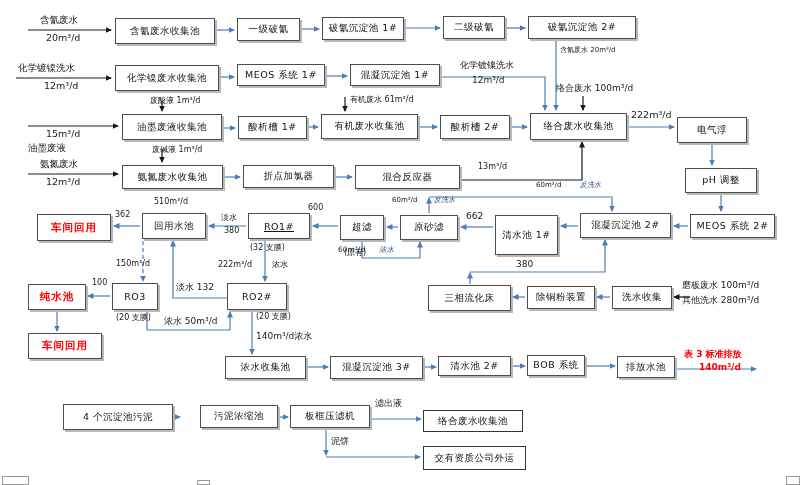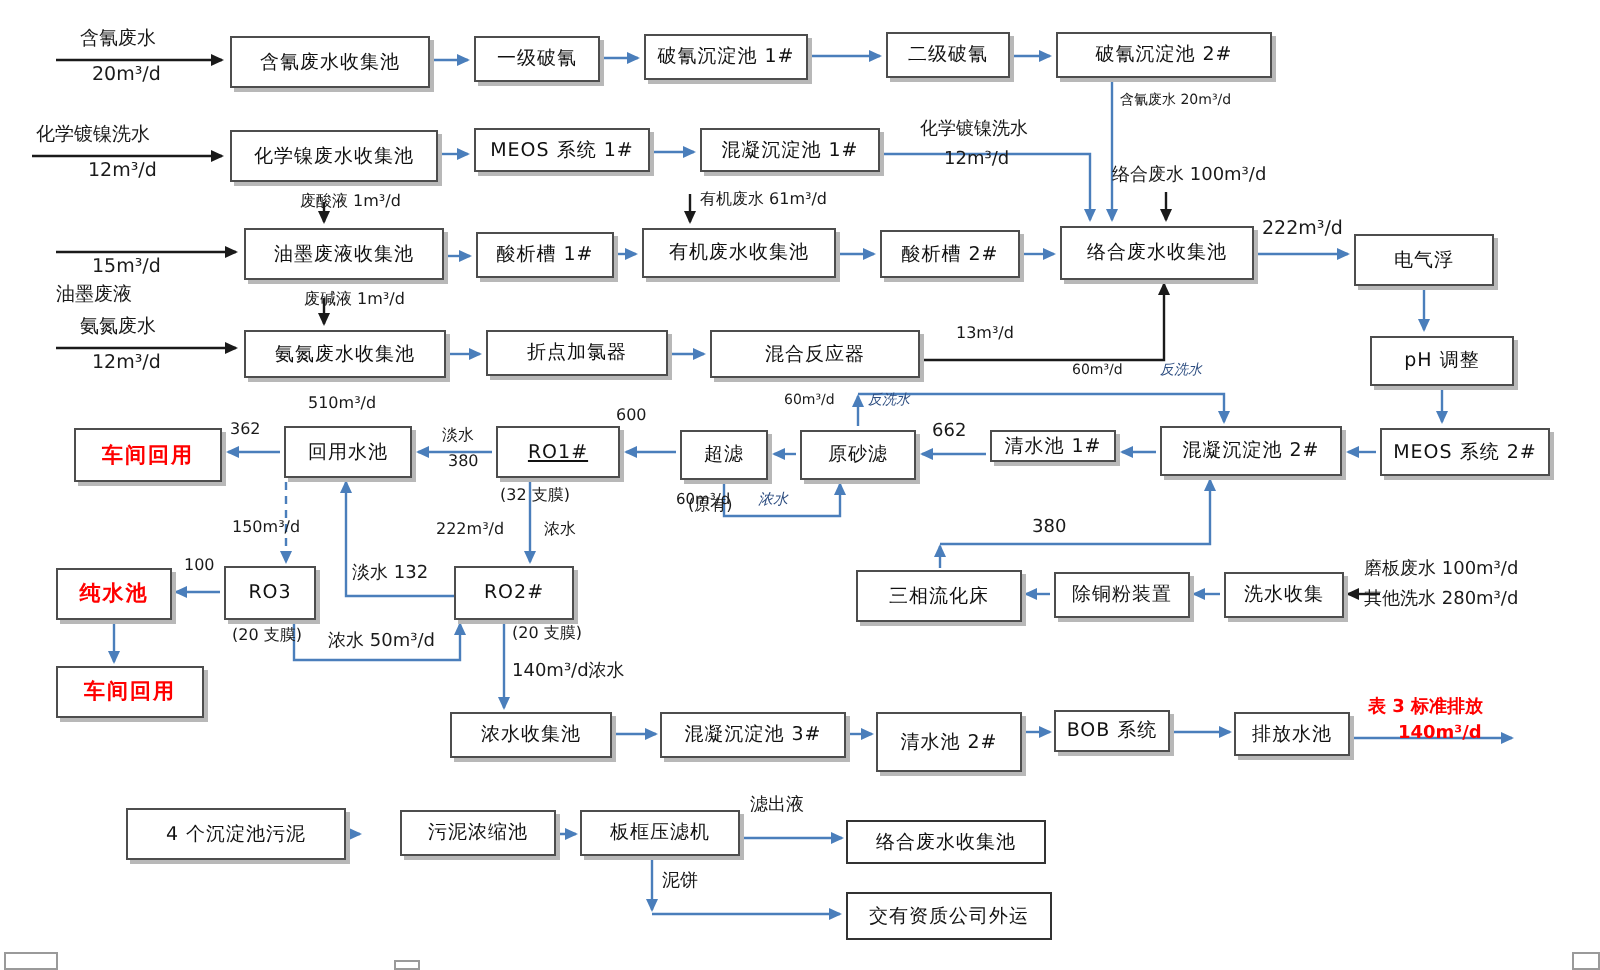--- a/index.html
+++ b/index.html
@@ -103,36 +103,36 @@
     <div class="flow-box" style="left: 321px; top: 114px; width: 97px; height: 25px;">有机废水收集池</div>
     <div class="flow-box" style="left: 440px; top: 115px; width: 70px; height: 24px;">酸析槽 2#</div>
     <div class="flow-box" style="left: 530px; top: 113px; width: 97px; height: 27px;">络合废水收集池</div>
     <div class="flow-box" style="left: 677px; top: 117px; width: 70px; height: 26px;">电气浮</div>
     <div class="flow-box" style="left: 122px; top: 165px; width: 101px; height: 24px;">氨氮废水收集池</div>
     <div class="flow-box" style="left: 243px; top: 165px; width: 91px; height: 23px;">折点加氯器</div>
     <div class="flow-box" style="left: 355px; top: 165px; width: 105px; height: 24px;">混合反应器</div>
     <div class="flow-box" style="left: 685px; top: 168px; width: 72px; height: 25px;">pH 调整</div>
     <div class="flow-box" style="left: 690px; top: 214px; width: 85px; height: 24px;">MEOS 系统 2#</div>
     <div class="flow-box" style="left: 580px; top: 213px; width: 91px; height: 25px;">混凝沉淀池 2#</div>
-    <div class="flow-box" style="left: 495px; top: 215px; width: 63px; height: 16px;">清水池 1#</div>
+    <div class="flow-box" style="left: 495px; top: 215px; width: 63px; height: 40px;">清水池 1#</div>
     <div class="flow-box" style="left: 400px; top: 215px; width: 58px; height: 25px;">原砂滤</div>
     <div class="flow-box" style="left: 340px; top: 215px; width: 44px; height: 25px;">超滤</div>
     <div class="flow-box" style="left: 248px; top: 213px; width: 62px; height: 26px; text-decoration: underline;">RO1#</div>
     <div class="flow-box" style="left: 142px; top: 213px; width: 64px; height: 26px;">回用水池</div>
     <div class="flow-box red" style="left: 37px; top: 214px; width: 74px; height: 27px;">车间回用</div>
     <div class="flow-box red" style="left: 28px; top: 284px; width: 58px; height: 26px;">纯水池</div>
     <div class="flow-box" style="left: 112px; top: 283px; width: 46px; height: 27px;">RO3</div>
     <div class="flow-box" style="left: 227px; top: 283px; width: 60px; height: 27px;">RO2#</div>
     <div class="flow-box" style="left: 428px; top: 285px; width: 83px; height: 26px;">三相流化床</div>
     <div class="flow-box" style="left: 527px; top: 286px; width: 68px; height: 23px;">除铜粉装置</div>
     <div class="flow-box" style="left: 612px; top: 286px; width: 60px; height: 23px;">洗水收集</div>
     <div class="flow-box red" style="left: 28px; top: 333px; width: 74px; height: 26px;">车间回用</div>
     <div class="flow-box" style="left: 225px; top: 356px; width: 81px; height: 23px;">浓水收集池</div>
     <div class="flow-box" style="left: 330px; top: 356px; width: 93px; height: 23px;">混凝沉淀池 3#</div>
-    <div class="flow-box" style="left: 438px; top: 356px; width: 73px; height: 30px;">清水池 2#</div>
+    <div class="flow-box" style="left: 438px; top: 356px; width: 73px; height: 20px;">清水池 2#</div>
     <div class="flow-box" style="left: 527px; top: 355px; width: 58px; height: 21px;">BOB 系统</div>
     <div class="flow-box" style="left: 617px; top: 356px; width: 58px; height: 22px;">排放水池</div>
     <div class="flow-box" style="left: 45px; top: 404px; width: 110px; height: 26px; margin-left: 18px;">4 个沉淀池污泥</div>
     <div class="flow-box" style="left: 200px; top: 405px; width: 78px; height: 23px;">污泥浓缩池</div>
     <div class="flow-box" style="left: 290px; top: 405px; width: 80px; height: 23px;">板框压滤机</div>
     <div class="flow-box plain" style="left: 423px; top: 410px; width: 100px; height: 22px;">络合废水收集池</div>
     <div class="flow-box plain" style="left: 423px; top: 446px; width: 103px; height: 24px;">交有资质公司外运</div>
     <div class="flow-box fragment" style="left: 2px; top: 476px; width: 27px; height: 9px;"></div>
     <div class="flow-box fragment" style="left: 197px; top: 480px; width: 13px; height: 5px;"></div>
     <div class="flow-box fragment" style="left: 786px; top: 476px; width: 14px; height: 9px;"></div>

